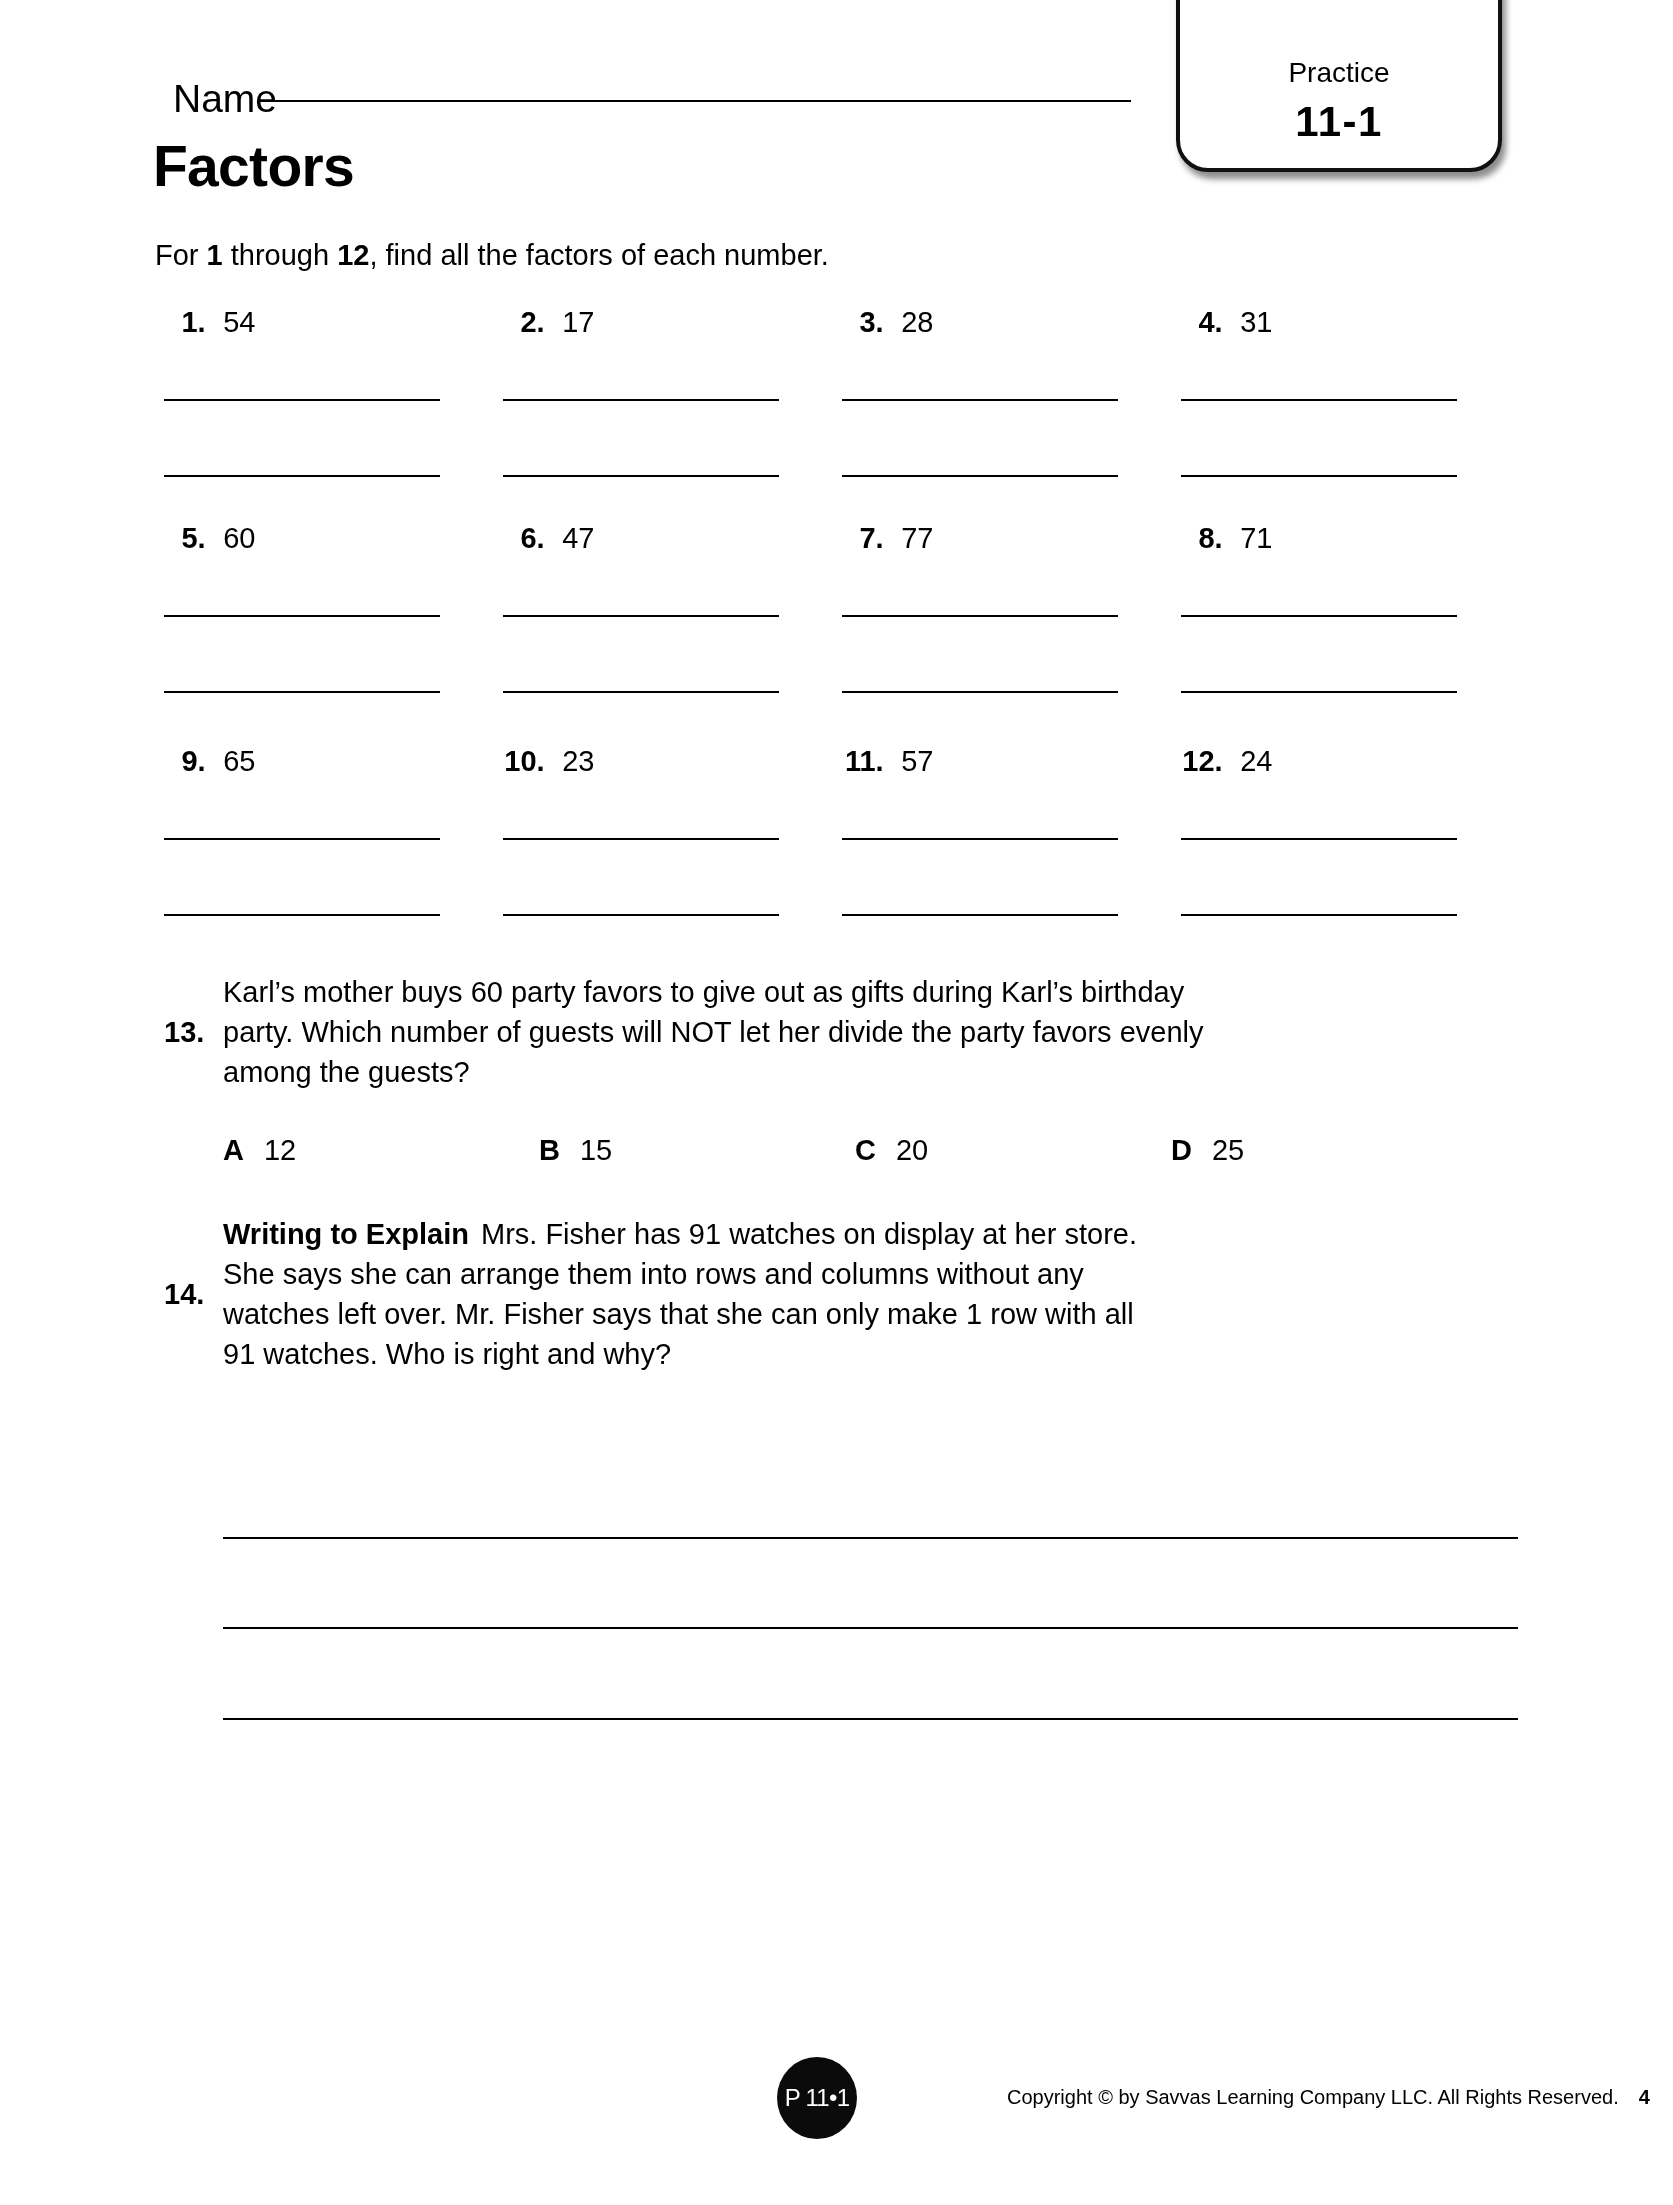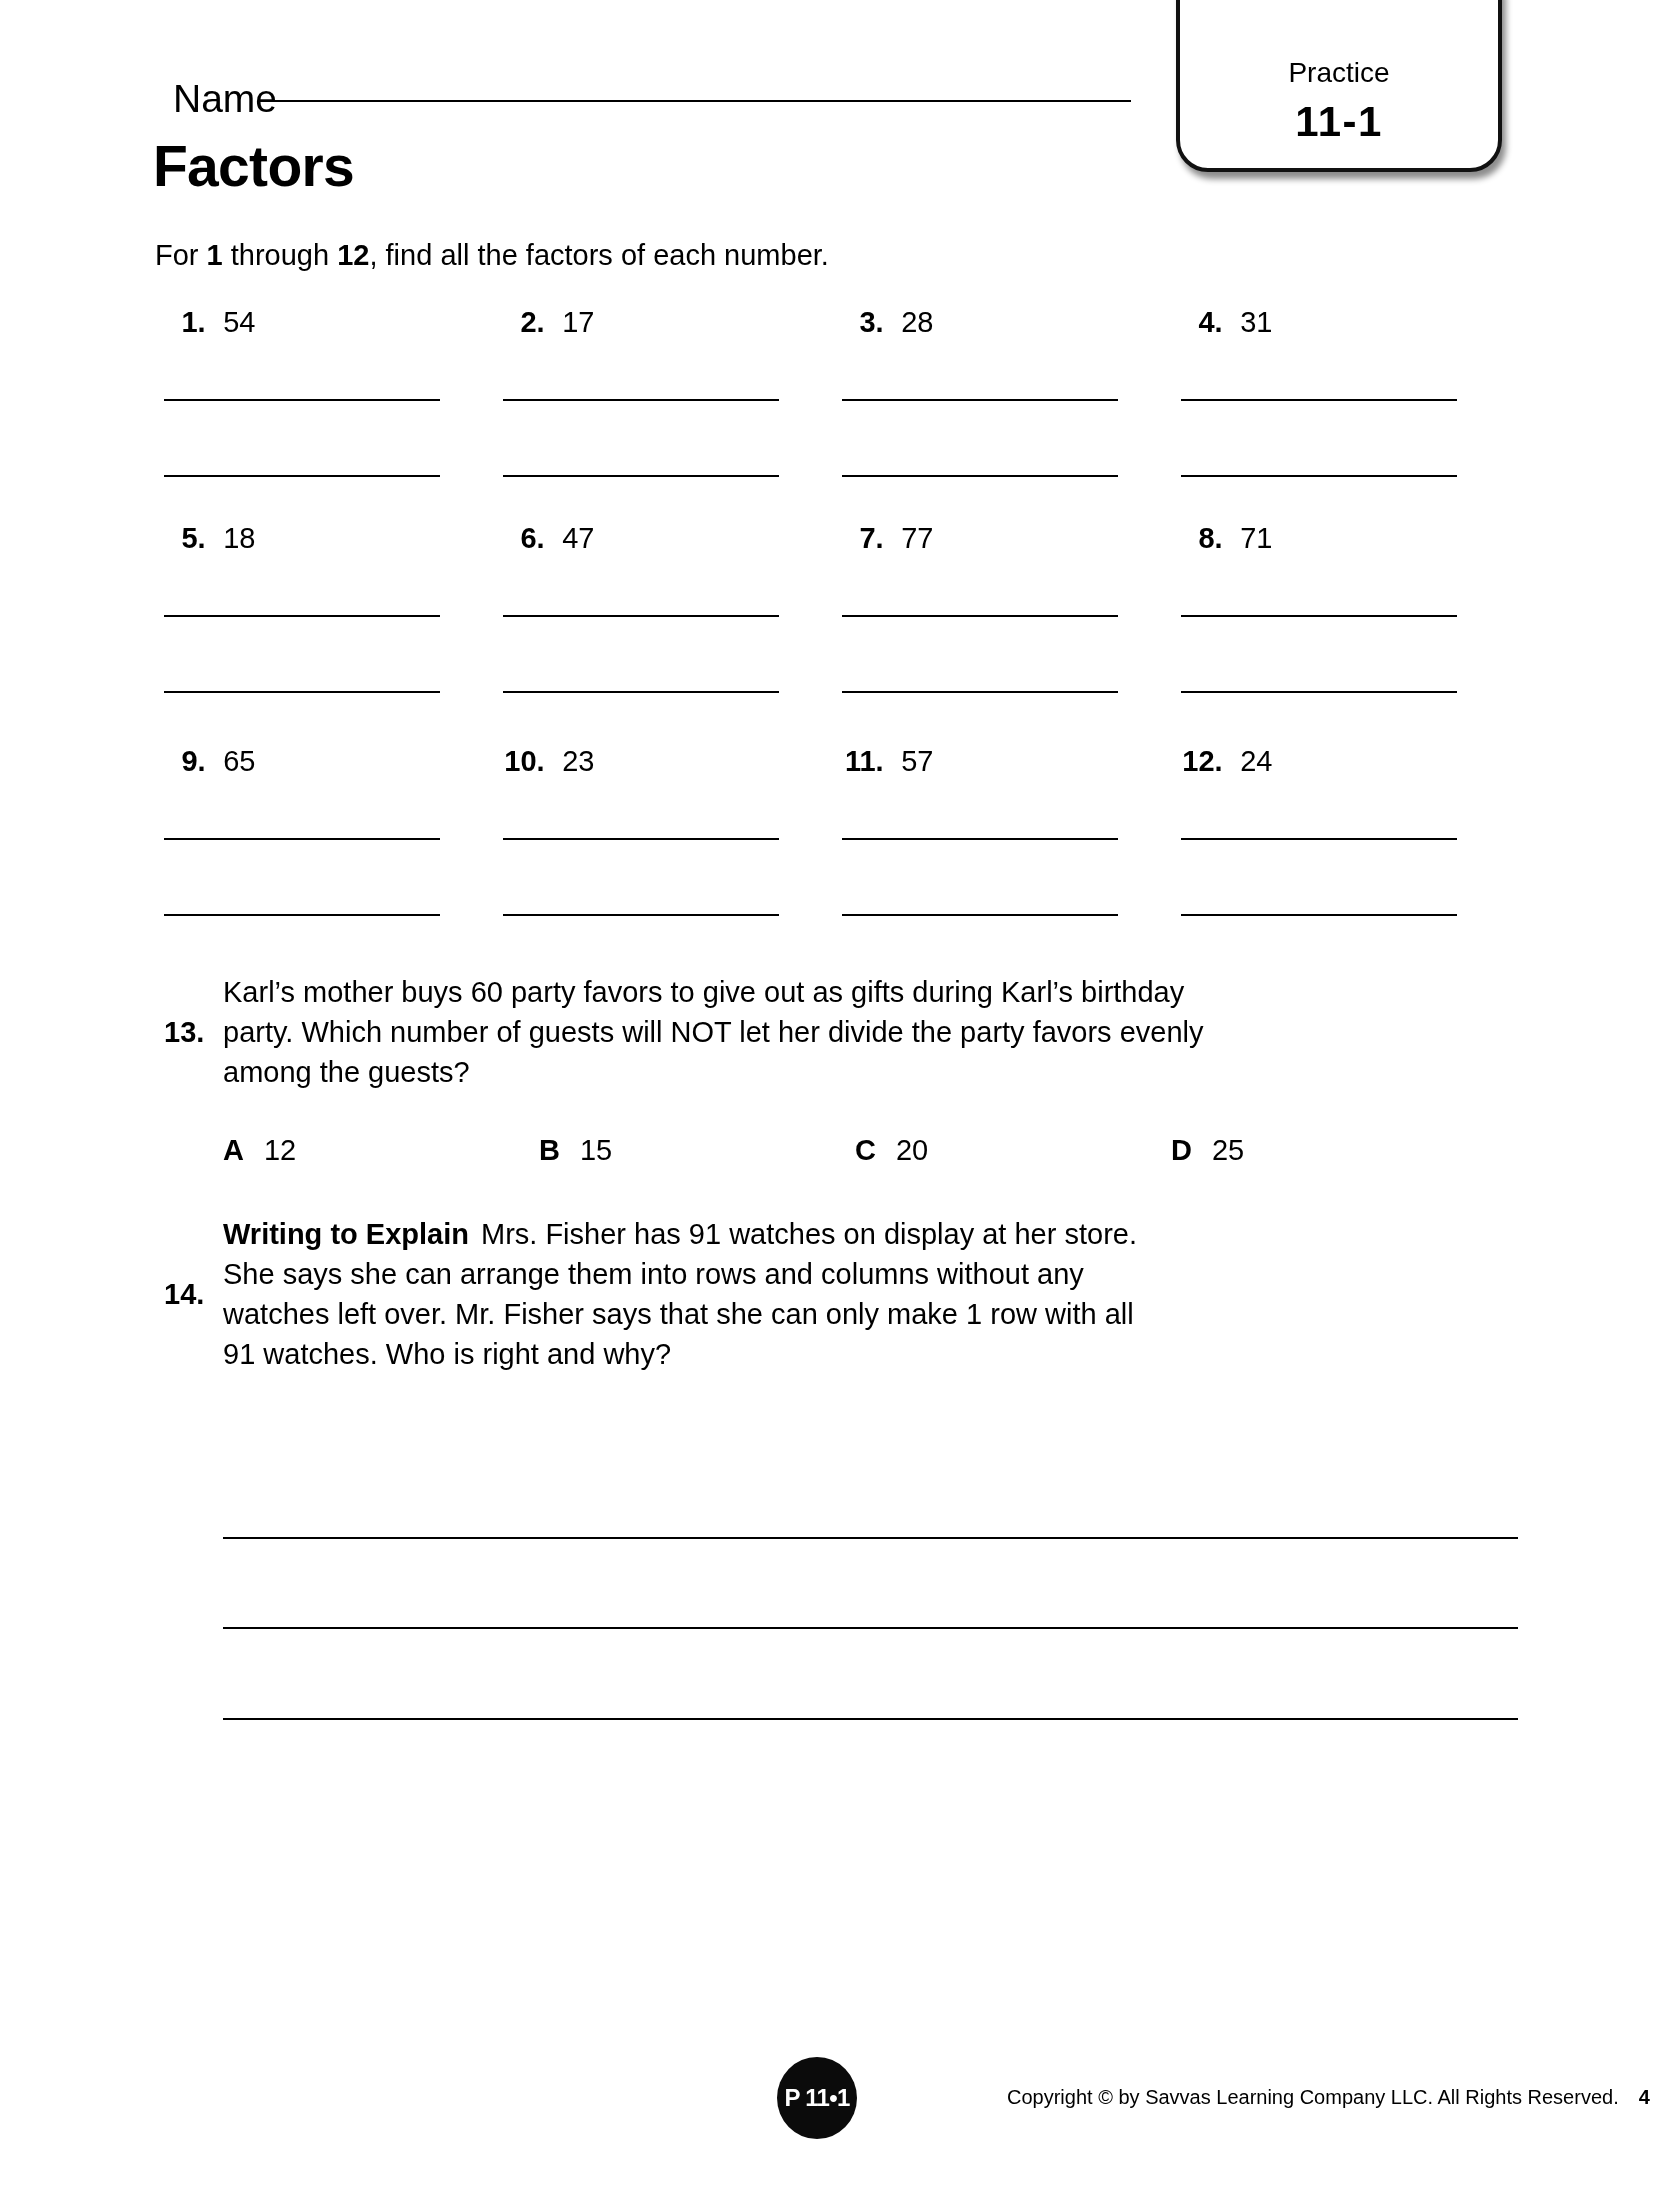--- a/index.html
+++ b/index.html
@@ -54,21 +54,21 @@
   .choice-value  { margin-left:20px; }
 
   .writing-line { position:absolute; left:223px; width:1295px; border-top:2.7px solid var(--ink); height:0; }
   .wl1 { top:1537px; } .wl2 { top:1627px; } .wl3 { top:1718px; }
 
   
   .lesson-badge {
     position:absolute; left:777px; top:2057px; width:80px; height:82px;
     background:#0b0b0b; border-radius:50%;
     display:flex; align-items:center; justify-content:center;
-    color:#fff; font-weight:bold; font-size:24px; letter-spacing:-0.7px; white-space:nowrap;
+    color:#fff; font-weight:normal; font-size:24px; letter-spacing:-0.7px; white-space:nowrap;
   }
   .copyright { position:absolute; left:1007px; top:2086px; font-size:20px; white-space:nowrap; }
   .page-number { font-weight:bold; margin-left:20px; }
 </style>
 </head>
 <body>
 
 <div class="page">
 
   <div class="name-label">Name</div>
@@ -101,21 +101,21 @@
     </div>
     <div class="cell">
       <div class="phead"><span class="pnum">4.</span><span class="pval">31</span></div>
       <div class="ansline a1"></div>
       <div class="ansline a2"></div>
     </div>
   </div>
 
   <div class="prob-row row-2">
     <div class="cell">
-      <div class="phead"><span class="pnum">5.</span><span class="pval">18</span></div>
+      <div class="phead"><span class="pnum">5.</span><span class="pval">60</span></div>
       <div class="ansline a1"></div>
       <div class="ansline a2"></div>
     </div>
     <div class="cell">
       <div class="phead"><span class="pnum">6.</span><span class="pval">47</span></div>
       <div class="ansline a1"></div>
       <div class="ansline a2"></div>
     </div>
     <div class="cell">
       <div class="phead"><span class="pnum">7.</span><span class="pval">77</span></div>

